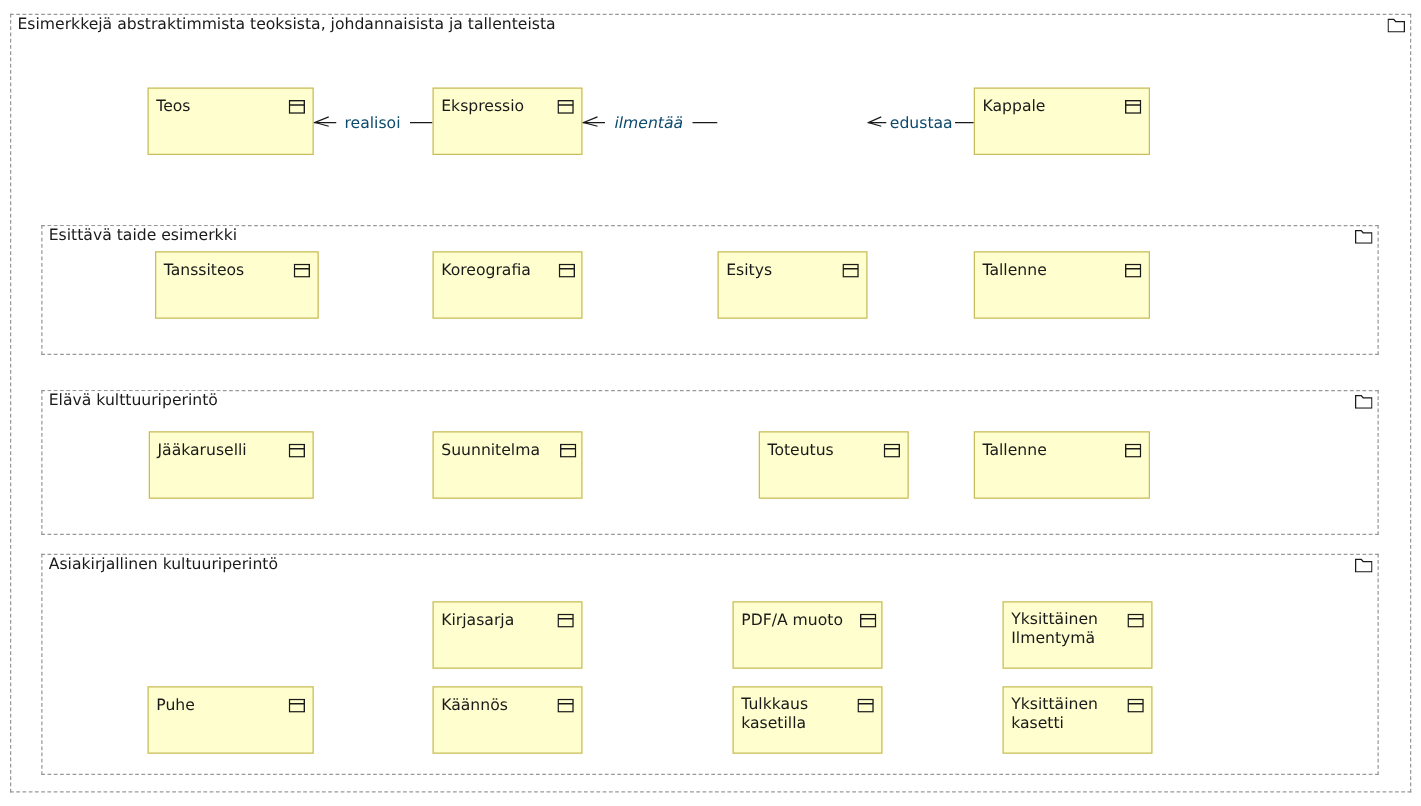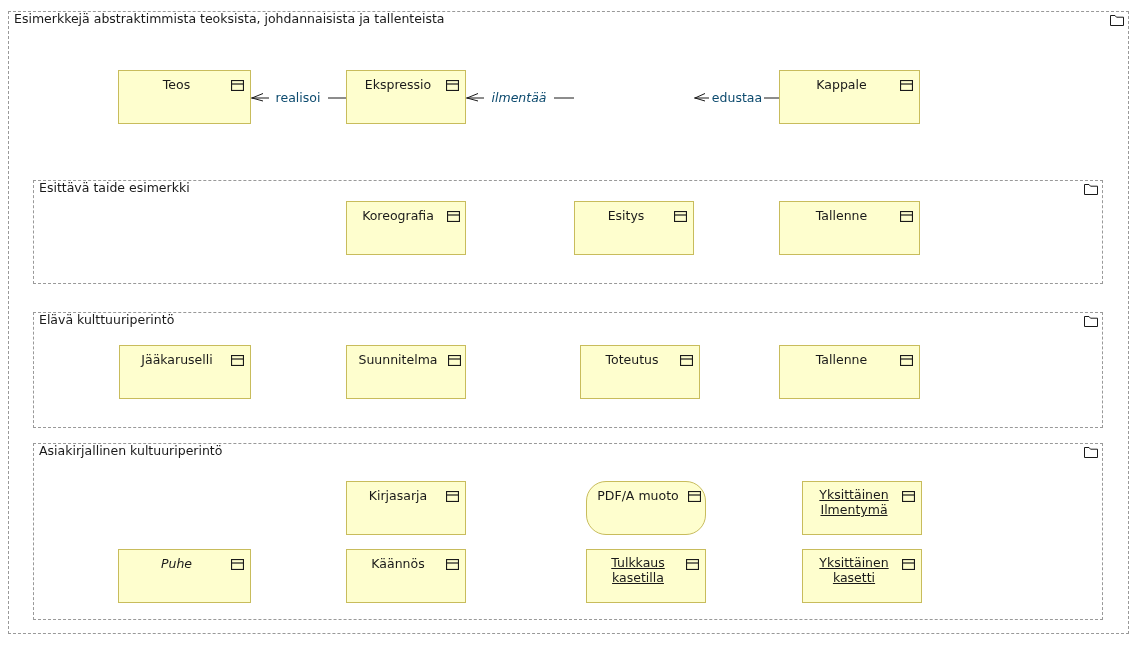--- a/index.html
+++ b/index.html
@@ -53,28 +53,28 @@
     position: absolute;
     background: #fefece;
     border: 1px solid #c8bc5c;
     box-sizing: border-box;
   }
   .uml-label {
     position: absolute;
     left: 0;
     right: 0;
     top: 6px;
-    text-align: center;
+    text-align: left;
     font-size: 12.5px;
     line-height: 15px;
     color: #1a1a1a;
     padding: 0 22px 0 6px;
     white-space: pre-line;
   }
-  .uml-label.two-line { top: 5px; text-decoration: underline; }
+  .uml-label.two-line { top: 5px; }
 
   .class-icon {
     position: absolute;
     width: 13px;
     height: 11px;
   }
 
   
   .connector {
     position: absolute;
@@ -145,20 +145,27 @@
     <polyline points="11,2.5 1,7 11,10" fill="none" stroke="#1a1a1a" stroke-width="1"></polyline>
   </svg>
   <div class="conn-label" style="left:709px; top:91px; width:56px;">edustaa</div>
 
   <div class="frame" style="left:33px; top:180px; width:1070px; height:104px;"></div>
   <div class="frame-title" style="left:37px; top:181px;">Esittävä taide esimerkki</div>
   <svg class="folder-icon" style="left:1084px; top:183px;" viewBox="0 0 14 12">
     <path d="M0.5 11.5 L0.5 1.5 L5 1.5 L6.5 3.2 L13.5 3.2 L13.5 11.5 Z" fill="none" stroke="#1a1a1a" stroke-width="1"></path>
   </svg>
 
+  <div class="uml-box" style="left:124px; top:201px; width:131px; height:54px;">
+    <div class="uml-label">Tanssiteos</div>
+    <svg class="class-icon" style="right:6px; top:9px;" viewBox="0 0 13 11">
+      <rect x="0.5" y="0.5" width="12" height="10" fill="#fefece" stroke="#1a1a1a" stroke-width="1.2"></rect>
+      <line x1="0.5" y1="4" x2="12.5" y2="4" stroke="#1a1a1a" stroke-width="1.2"></line>
+    </svg>
+  </div>
 
   <div class="uml-box" style="left:346px; top:201px; width:120px; height:54px;">
     <div class="uml-label">Koreografia</div>
     <svg class="class-icon" style="right:5px; top:9px;" viewBox="0 0 13 11">
       <rect x="0.5" y="0.5" width="12" height="10" fill="#fefece" stroke="#1a1a1a" stroke-width="1.2"></rect>
       <line x1="0.5" y1="4" x2="12.5" y2="4" stroke="#1a1a1a" stroke-width="1.2"></line>
     </svg>
   </div>
 
   <div class="uml-box" style="left:574px; top:201px; width:120px; height:54px;">
@@ -192,21 +199,21 @@
   </div>
 
   <div class="uml-box" style="left:346px; top:345px; width:120px; height:54px;">
     <div class="uml-label">Suunnitelma</div>
     <svg class="class-icon" style="right:4px; top:9px;" viewBox="0 0 13 11">
       <rect x="0.5" y="0.5" width="12" height="10" fill="#fefece" stroke="#1a1a1a" stroke-width="1.2"></rect>
       <line x1="0.5" y1="4" x2="12.5" y2="4" stroke="#1a1a1a" stroke-width="1.2"></line>
     </svg>
   </div>
 
-  <div class="uml-box" style="left:580px; top:345px; width:120px; height:54px;">
+  <div class="uml-box" style="left:607px; top:345px; width:120px; height:54px;">
     <div class="uml-label">Toteutus</div>
     <svg class="class-icon" style="right:6px; top:9px;" viewBox="0 0 13 11">
       <rect x="0.5" y="0.5" width="12" height="10" fill="#fefece" stroke="#1a1a1a" stroke-width="1.2"></rect>
       <line x1="0.5" y1="4" x2="12.5" y2="4" stroke="#1a1a1a" stroke-width="1.2"></line>
     </svg>
   </div>
 
   <div class="uml-box" style="left:779px; top:345px; width:141px; height:54px;">
     <div class="uml-label">Tallenne</div>
     <svg class="class-icon" style="right:6px; top:9px;" viewBox="0 0 13 11">
@@ -223,38 +230,38 @@
 
 
   <div class="uml-box" style="left:346px; top:481px; width:120px; height:54px;">
     <div class="uml-label">Kirjasarja</div>
     <svg class="class-icon" style="right:6px; top:9px;" viewBox="0 0 13 11">
       <rect x="0.5" y="0.5" width="12" height="10" fill="#fefece" stroke="#1a1a1a" stroke-width="1.2"></rect>
       <line x1="0.5" y1="4" x2="12.5" y2="4" stroke="#1a1a1a" stroke-width="1.2"></line>
     </svg>
   </div>
 
-  <div class="uml-box" style="left:586px; top:481px; width:120px; height:54px;border-radius:20px;">
+  <div class="uml-box" style="left:586px; top:481px; width:120px; height:54px;">
     <div class="uml-label">PDF/A muoto</div>
     <svg class="class-icon" style="right:4px; top:9px;" viewBox="0 0 13 11">
       <rect x="0.5" y="0.5" width="12" height="10" fill="#fefece" stroke="#1a1a1a" stroke-width="1.2"></rect>
       <line x1="0.5" y1="4" x2="12.5" y2="4" stroke="#1a1a1a" stroke-width="1.2"></line>
     </svg>
   </div>
 
   <div class="uml-box" style="left:802px; top:481px; width:120px; height:54px;">
     <div class="uml-label two-line">Yksittäinen
 Ilmentymä</div>
     <svg class="class-icon" style="right:6px; top:9px;" viewBox="0 0 13 11">
       <rect x="0.5" y="0.5" width="12" height="10" fill="#fefece" stroke="#1a1a1a" stroke-width="1.2"></rect>
       <line x1="0.5" y1="4" x2="12.5" y2="4" stroke="#1a1a1a" stroke-width="1.2"></line>
     </svg>
   </div>
 
-  <div class="uml-box" style="left:118px; top:549px; width:133px; height:54px;font-style:italic;">
+  <div class="uml-box" style="left:118px; top:549px; width:133px; height:54px;">
     <div class="uml-label">Puhe</div>
     <svg class="class-icon" style="right:6px; top:9px;" viewBox="0 0 13 11">
       <rect x="0.5" y="0.5" width="12" height="10" fill="#fefece" stroke="#1a1a1a" stroke-width="1.2"></rect>
       <line x1="0.5" y1="4" x2="12.5" y2="4" stroke="#1a1a1a" stroke-width="1.2"></line>
     </svg>
   </div>
 
   <div class="uml-box" style="left:346px; top:549px; width:120px; height:54px;">
     <div class="uml-label">Käännös</div>
     <svg class="class-icon" style="right:6px; top:9px;" viewBox="0 0 13 11">

